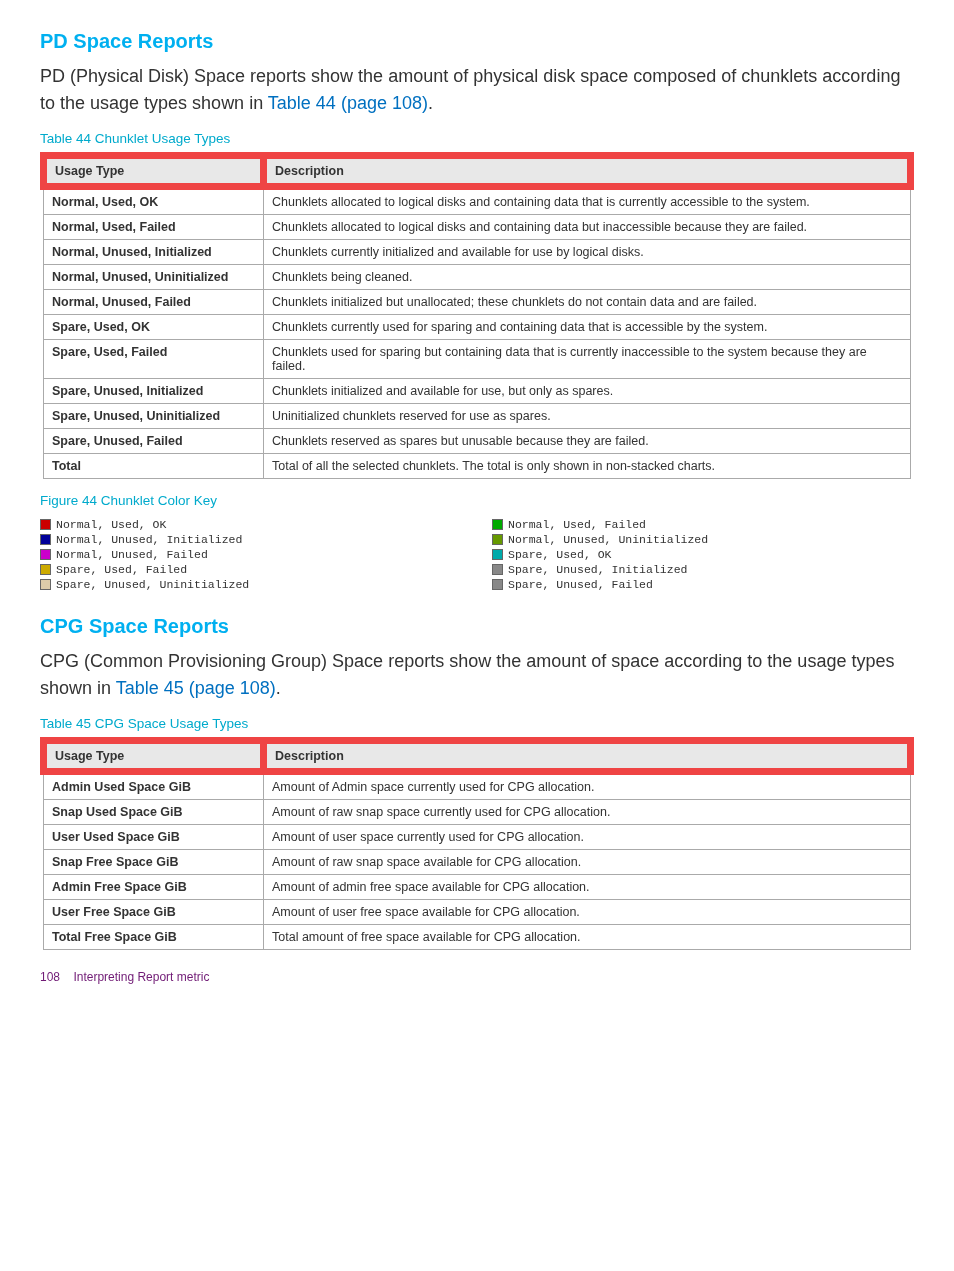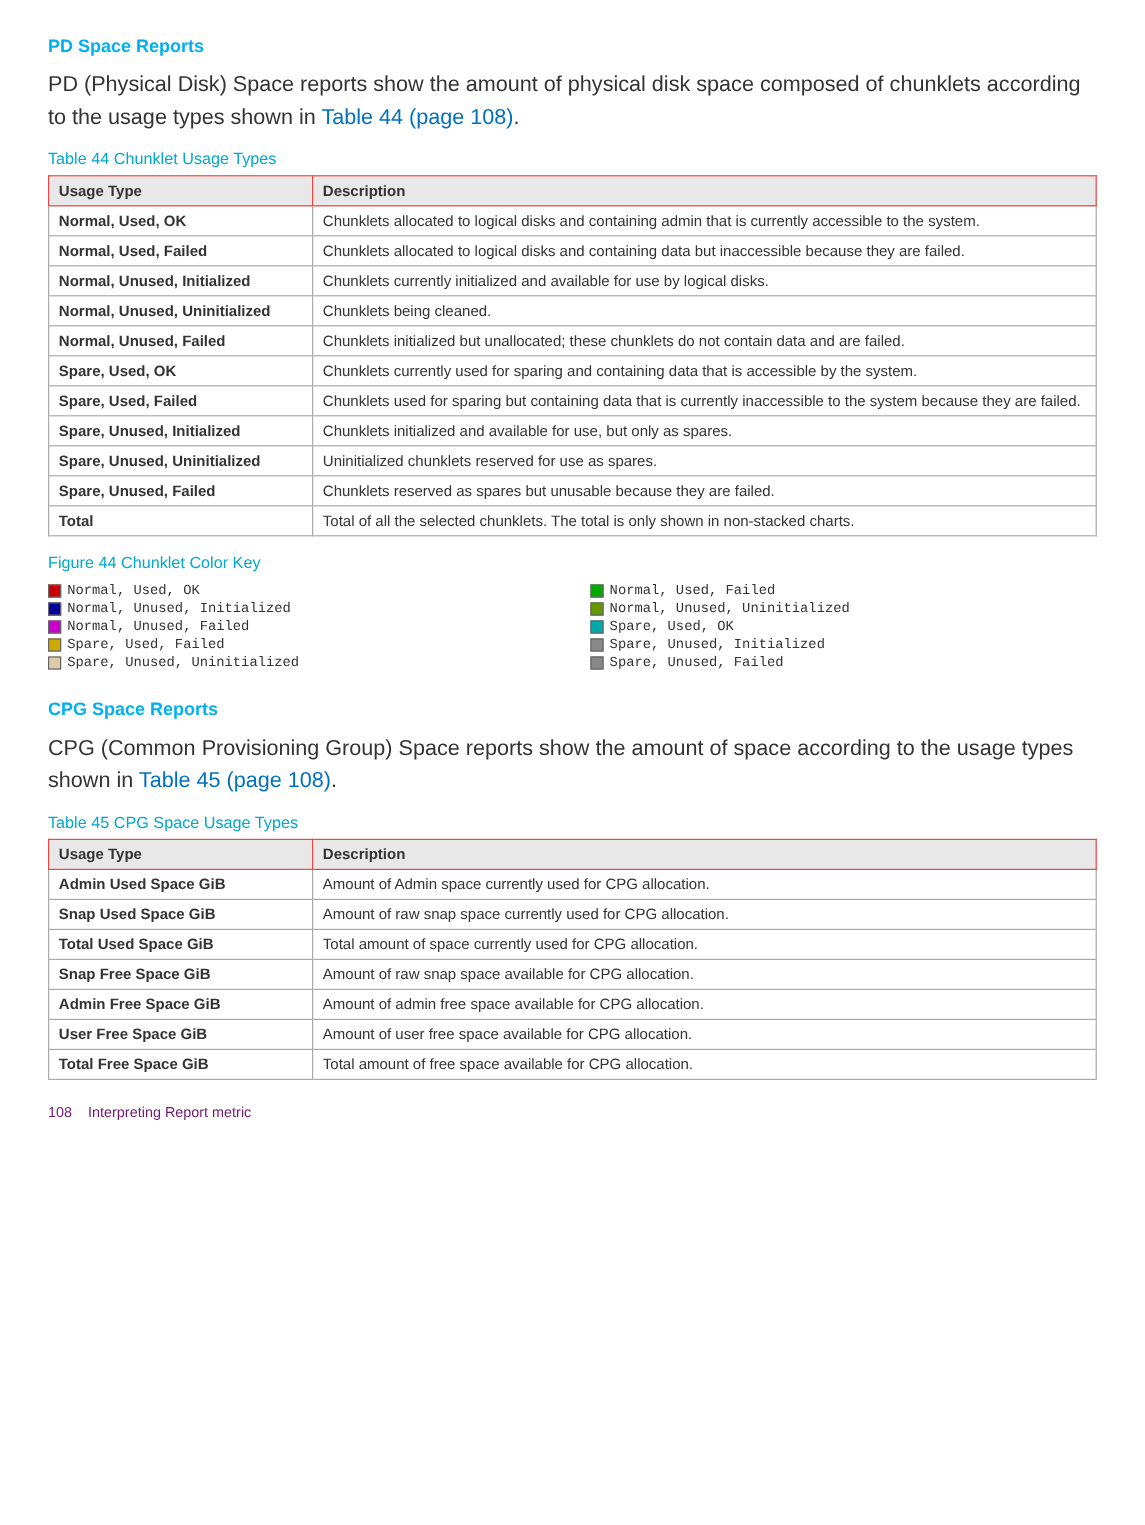--- a/index.html
+++ b/index.html
@@ -7,21 +7,21 @@
       font-family: Arial, Helvetica, sans-serif;
       font-size: 13px;
       color: #333;
       background: #fff;
       padding: 30px 40px 30px 40px;
       width: 954px;
       min-height: 1271px;
     }
     h2.section-title {
       color: #00b0f0;
-      font-size: 15px;
+      font-size: 20px;
       font-weight: bold;
       margin-bottom: 10px;
     }
     h3.table-title {
       color: #00aacc;
       font-size: 13.5px;
       font-weight: normal;
       margin-bottom: 6px;
       margin-top: 14px;
     }
@@ -36,21 +36,21 @@
     }
 
     table.data-table {
       width: 100%;
       border-collapse: collapse;
       margin-bottom: 14px;
       font-size: 12.5px;
     }
     table.data-table th {
       background: #e8e8e8;
-      border: 1px solid #ef4444;
+      border: 7px solid #ef4444;
       padding: 5px 8px;
       text-align: left;
       font-weight: bold;
     }
     table.data-table td {
       border: 1px solid #aaa;
       padding: 5px 8px;
       vertical-align: top;
     }
     table.data-table td:first-child {
@@ -102,21 +102,21 @@
   <table class="data-table">
     <thead>
       <tr>
         <th>Usage Type</th>
         <th>Description</th>
       </tr>
     </thead>
     <tbody id="chunklet-table-body">
     <tr>
           <td>Normal, Used, OK</td>
-          <td>Chunklets allocated to logical disks and containing admin that is currently accessible to the system.</td>
+          <td>Chunklets allocated to logical disks and containing data that is currently accessible to the system.</td>
         </tr>
         <tr>
           <td>Normal, Used, Failed</td>
           <td>Chunklets allocated to logical disks and containing data but inaccessible because they are failed.</td>
         </tr>
         <tr>
           <td>Normal, Unused, Initialized</td>
           <td>Chunklets currently initialized and available for use by logical disks.</td>
         </tr>
         <tr>
@@ -220,22 +220,22 @@
     <tbody id="cpg-table-body">
     <tr>
           <td>Admin Used Space GiB</td>
           <td>Amount of Admin space currently used for CPG allocation.</td>
         </tr>
         <tr>
           <td>Snap Used Space GiB</td>
           <td>Amount of raw snap space currently used for CPG allocation.</td>
         </tr>
         <tr>
-          <td>Total Used Space GiB</td>
-          <td>Total amount of space currently used for CPG allocation.</td>
+          <td>User Used Space GiB</td>
+          <td>Amount of user space currently used for CPG allocation.</td>
         </tr>
         <tr>
           <td>Snap Free Space GiB</td>
           <td>Amount of raw snap space available for CPG allocation.</td>
         </tr>
         <tr>
           <td>Admin Free Space GiB</td>
           <td>Amount of admin free space available for CPG allocation.</td>
         </tr>
         <tr>

